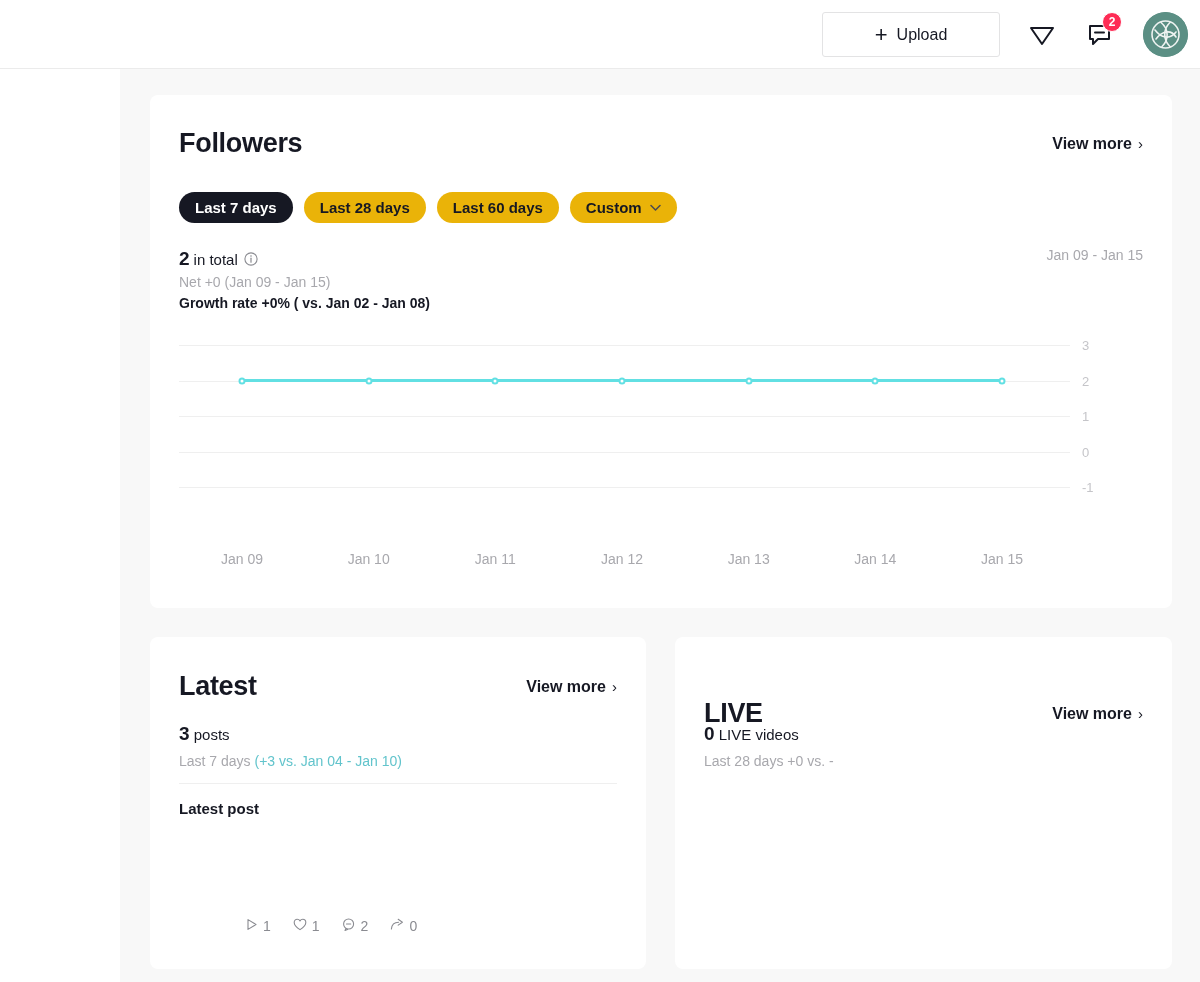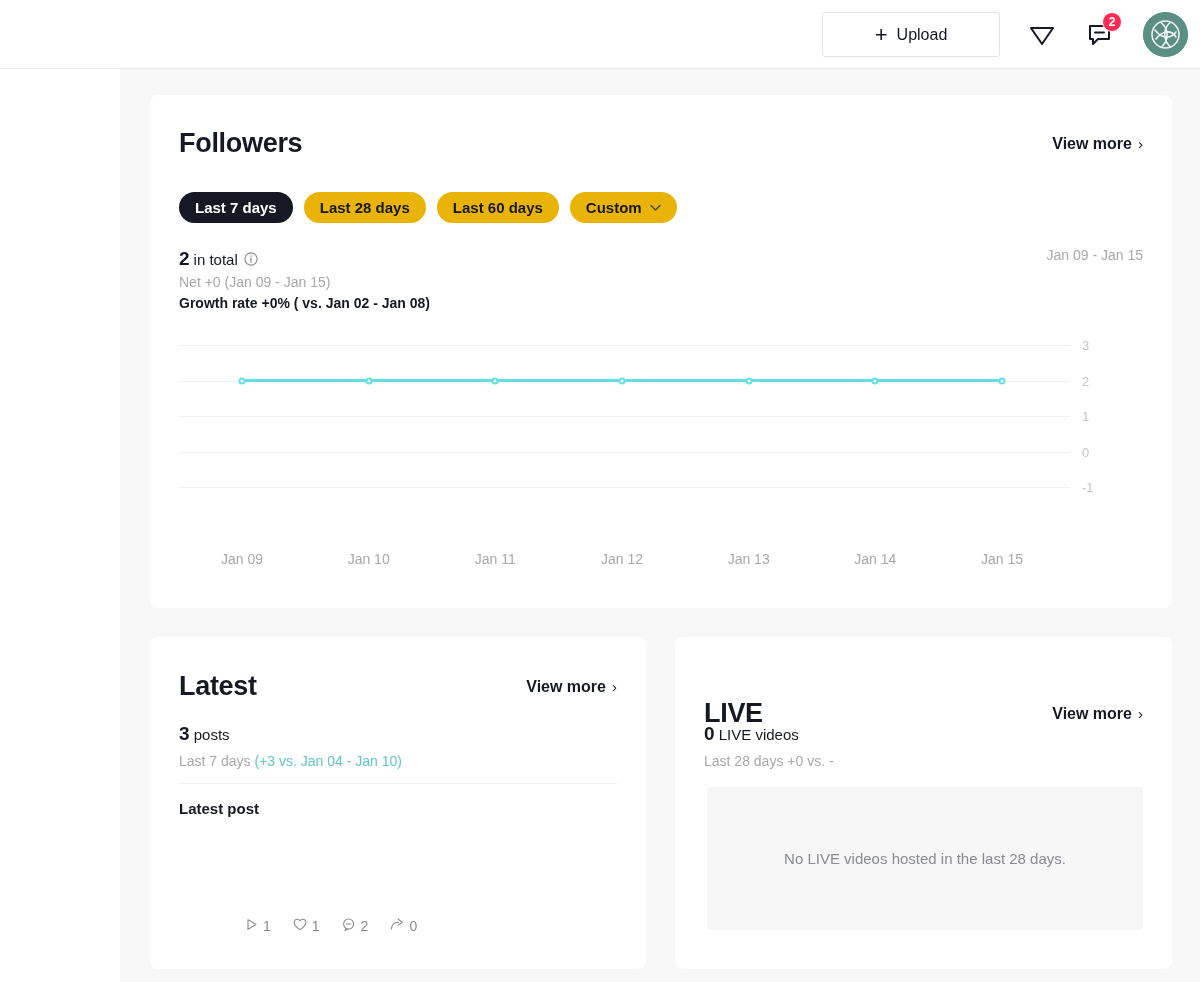--- a/index.html
+++ b/index.html
@@ -418,18 +418,15 @@
         <span class="chev">›</span>
       </span>
     </div>
 
     <div class="metric-line">
       <span class="big">0</span>
       <span>LIVE videos</span>
     </div>
     <div class="sub-line">Last 28 days +0 vs. -</div>
 
-    <div class="empty-box">
-      <span>No LIVE videos hosted in the last 28 days.</span>
-    </div>
   </div>
 
 </div>
 
 </body></html>

